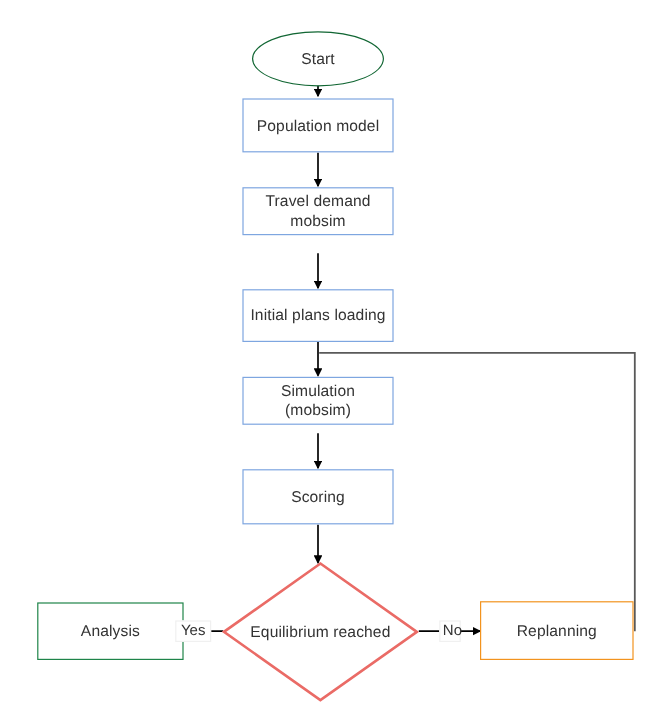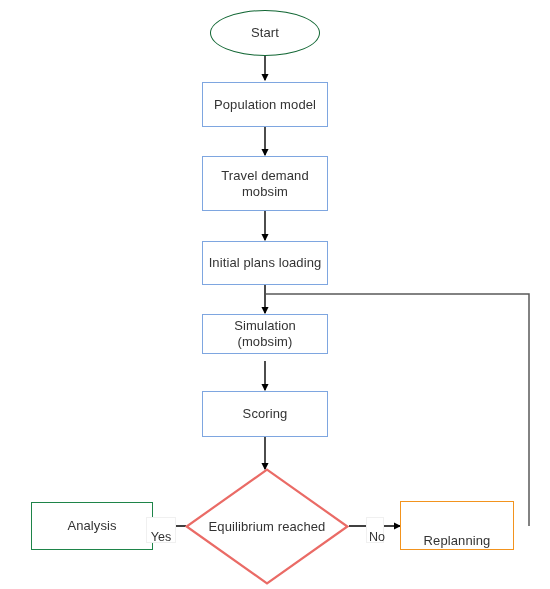--- a/index.html
+++ b/index.html
@@ -68,21 +68,21 @@
     position: relative;
     z-index: 2;
     white-space: nowrap;
   }
   .edge-label {
     position: absolute;
     background: #ffffff;
     color: #333333;
     font-size: 12.5px;
     line-height: 14px;
-    padding: 12px 2px;
+    padding: 0 2px;
     border: 1px solid #f0f0f0;
     box-sizing: border-box;
     text-align: center;
     white-space: nowrap;
   }
 </style>
 </head>
 <body>
 
 <div id="flowchart-canvas">
@@ -110,29 +110,29 @@
     <path d="M 265 437 L 265 469" stroke="#000000" stroke-width="1.4" fill="none" marker-end="url(#arrow-black)"></path>
 
     <path d="M 186 526 L 133 526" stroke="#000000" stroke-width="1.4" fill="none" marker-end="url(#arrow-black)"></path>
 
     <path d="M 349 526 L 400 526" stroke="#000000" stroke-width="1.4" fill="none" marker-end="url(#arrow-black)"></path>
 
     <path d="M 529 526 L 529 294 L 266 294" stroke="#595959" stroke-width="1.5" fill="none" stroke-linejoin="miter"></path>
     <path d="M 529 526 L 529 526" stroke="#595959" stroke-width="1.5" fill="none"></path>
   </svg>
 
-  <div class="node node-terminator" style="left:210px; top:10px; width:110px; height:46px;">
+  <div class="node node-terminator" style="left:210px; top:26px; width:110px; height:46px;">
     <span>Start</span>
   </div>
 
   <div class="node node-process" style="left:202px; top:82px; width:126px; height:45px;">
     <span>Population model</span>
   </div>
 
-  <div class="node node-process" style="left:202px; top:156px; width:126px; height:55px; flex-direction:column;">
+  <div class="node node-process" style="left:202px; top:156px; width:126px; height:40px; flex-direction:column;">
     <span>Travel demand</span>
     <span>mobsim</span>
   </div>
 
   <div class="node node-process" style="left:202px; top:241px; width:126px; height:44px;">
     <span>Initial plans loading</span>
   </div>
 
   <div class="node node-process" style="left:202px; top:314px; width:126px; height:40px; flex-direction:column;">
     <span>Simulation</span>
@@ -147,21 +147,21 @@
     <svg class="decision-shape" viewBox="0 0 164 117" preserveAspectRatio="none">
       <polygon points="82,1.6 162.4,58.5 82,115.4 1.6,58.5" fill="#ffffff" stroke="#EA6B66" stroke-width="2.2"></polygon>
     </svg>
     <span class="decision-label">Equilibrium reached</span>
   </div>
 
   <div class="node node-output" style="left:11px; top:502px; width:122px; height:48px;">
     <span>Analysis</span>
   </div>
 
-  <div class="node node-alt" style="left:400px; top:501px; width:114px; height:49px;align-items:flex-end;">
+  <div class="node node-alt" style="left:400px; top:501px; width:128px; height:49px;">
     <span>Replanning</span>
   </div>
 
   <div class="edge-label" style="left:146px; top:517px; width:30px; height:18px;">Yes</div>
 
   <div class="edge-label" style="left:366px; top:517px; width:18px; height:18px;text-align:right;">No</div>
 
 </div>
 
 </body></html>

